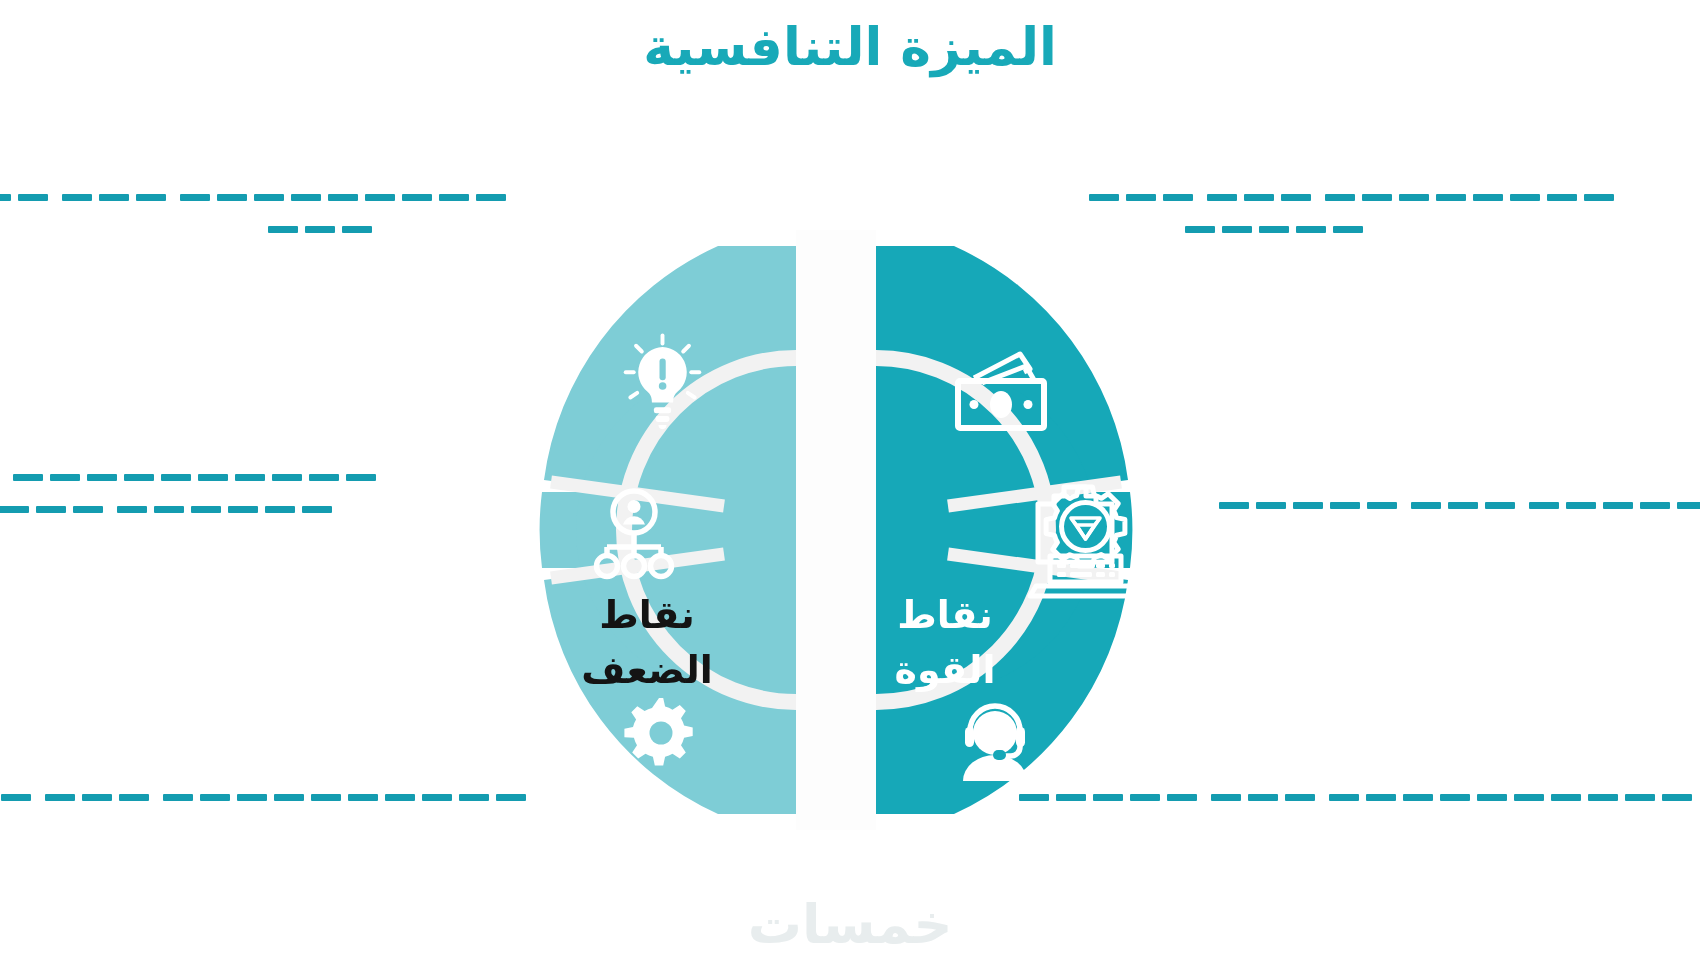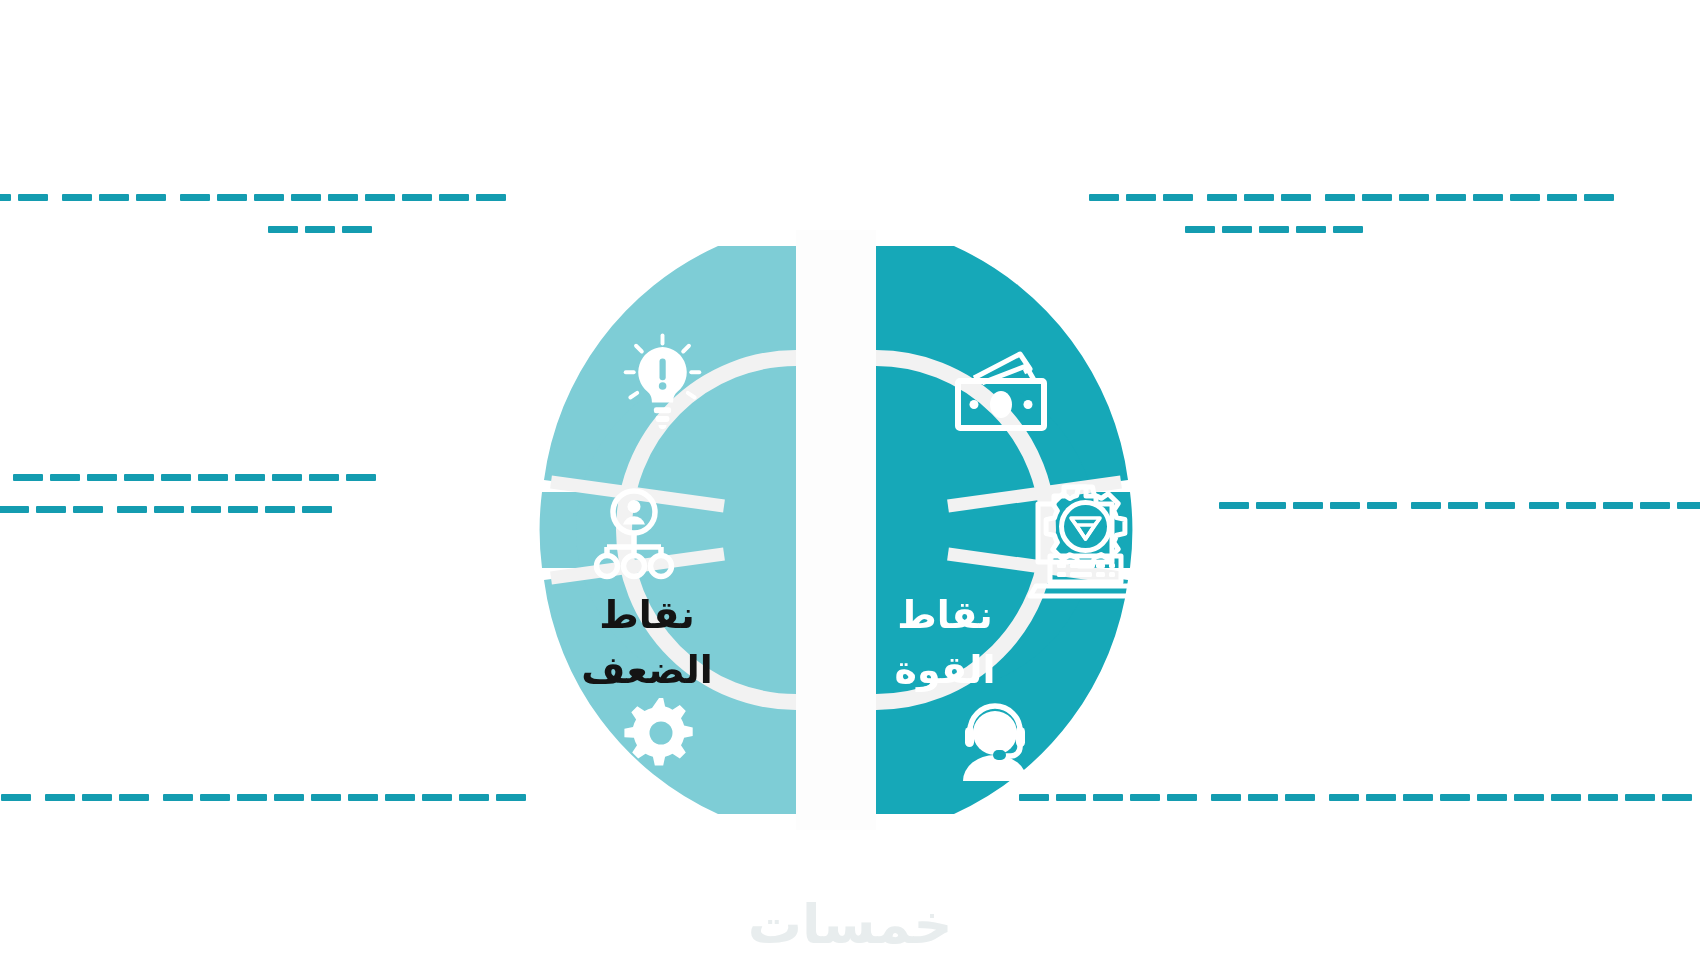--- a/index.html
+++ b/index.html
@@ -57,20 +57,21 @@
     text-align:center;direction:rtl;
     font-size:54px;font-weight:bold;color:#E8EDEE;
     font-family:"DejaVu Sans",sans-serif;
     letter-spacing:2px;
   }
 </style>
 </head>
 <body>
 
 <div class="header">
+  <div class="title-ar">الميزة التنافسية</div>
 </div>
 
 <div class="stage">
 
   <div class="wheel">
   <svg width="900" height="680" viewBox="0 0 900 680" xmlns="http://www.w3.org/2000/svg">
     <defs>
       
       
     </defs>

